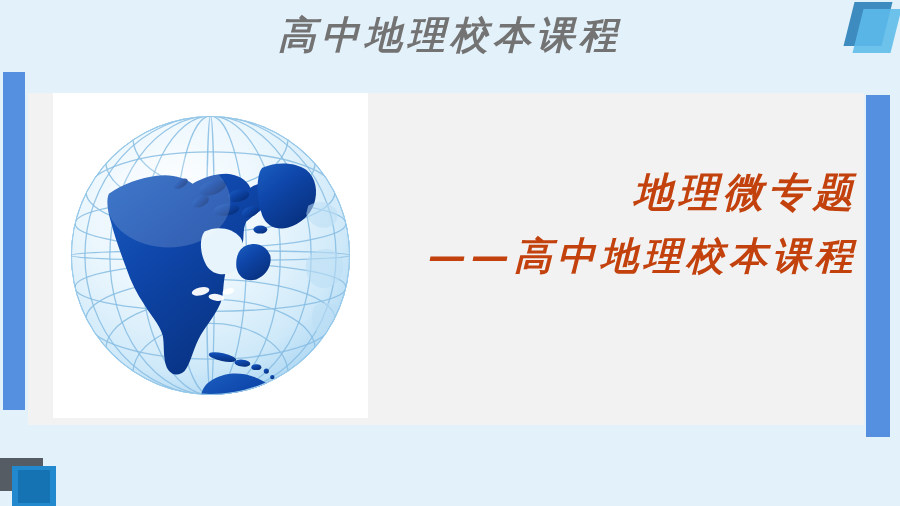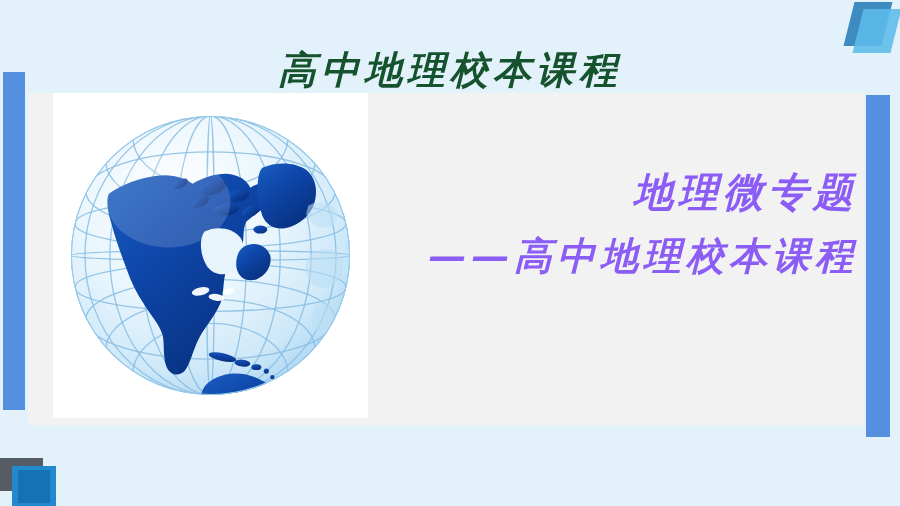--- a/index.html
+++ b/index.html
@@ -69,29 +69,28 @@
     background: #1573b4;
   }
 
   
   #title {
     position: absolute;
     left: 0;
     top: 10px;
     width: 900px;
     text-align: center;
-    color: #14532d;
+    color: #737373;
     font-size: 38px;
     line-height: 50px;
     font-weight: 700;
     font-style: italic;
     letter-spacing: 5px;
     font-family: "DejaVu Serif", "Liberation Serif", serif;
     white-space: nowrap;
-    margin-top: 35px;
   }
 
   
   .accent-bar {
     position: absolute;
     background: #5590e0;
   }
   #bar-left {
     left: 3px;
     top: 72px;
@@ -137,21 +136,21 @@
 
   
   #headline {
     position: absolute;
     left: 390px;
     top: 160px;
     width: 490px;
     text-align: right;
     padding-right: 22px;
     box-sizing: border-box;
-    color: #8b5cf6;
+    color: #c2410c;
     font-family: "DejaVu Serif", "Liberation Serif", serif;
   }
   .headline-line {
     font-size: 40px;
     line-height: 64px;
     font-weight: 700;
     font-style: italic;
     letter-spacing: 5px;
     white-space: nowrap;
   }

